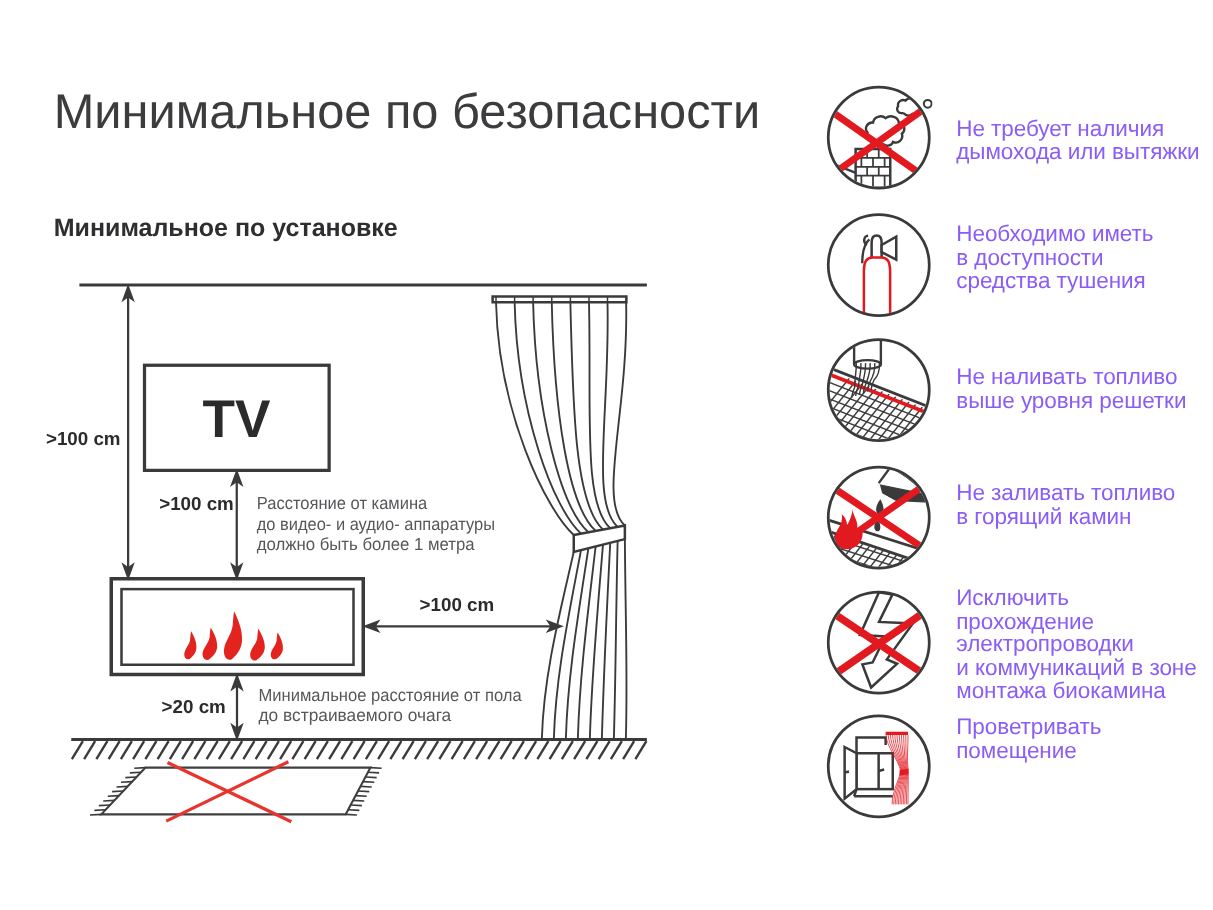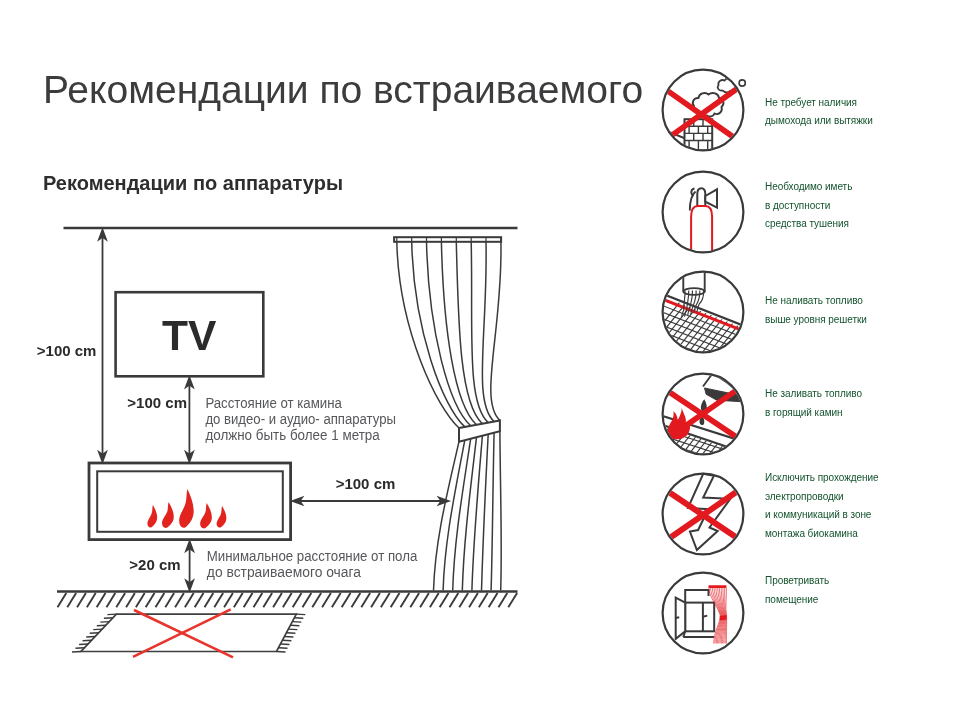--- a/index.html
+++ b/index.html
@@ -1,25 +1,25 @@
 <!DOCTYPE html>
 <html><head>
 <meta charset="utf-8">
 <style>
 html,body{margin:0;padding:0;background:#fff;width:970px;height:728px;overflow:hidden;}
 body{font-family:"Liberation Sans",sans-serif;position:relative;}
 .abs{position:absolute;}
 #title{left:43px;top:69.5px;font-size:39px;color:#3c3c3e;line-height:1;}
 #sub{left:43px;top:173px;font-size:20px;font-weight:bold;color:#2e2e30;line-height:1;}
-.itxt{left:765px;font-size:10px;letter-spacing:-0.05px;line-height:18.5px;color:#14532d;}
+.itxt{left:765px;font-size:18px;letter-spacing:-0.05px;line-height:18.5px;color:#8b5cf6;}
 </style>
 </head>
 <body>
-<div class="abs" id="title">Рекомендации по встраиваемого</div>
-<div class="abs" id="sub">Рекомендации по аппаратуры</div>
+<div class="abs" id="title">Минимальное по безопасности</div>
+<div class="abs" id="sub">Минимальное по установке</div>
 
 <svg class="abs" style="left:0;top:0" width="560" height="728" viewBox="0 0 560 728">
   <g fill="none" stroke="#3a3a3a">
     <line x1="63.5" y1="228" x2="517.5" y2="228" stroke-width="2.3"></line>
     <rect x="115.6" y="292.2" width="147.7" height="84.1" stroke-width="2.6"></rect>
     <rect x="89" y="463" width="201.6" height="76.6" stroke-width="2.8"></rect>
     <rect x="97.2" y="471.3" width="185.6" height="60.5" stroke-width="2"></rect>
     <line x1="57" y1="591.5" x2="517.5" y2="591.5" stroke-width="2.4"></line>
   </g>
   <g stroke="#3a3a3a" stroke-width="1.9" id="hatch">

